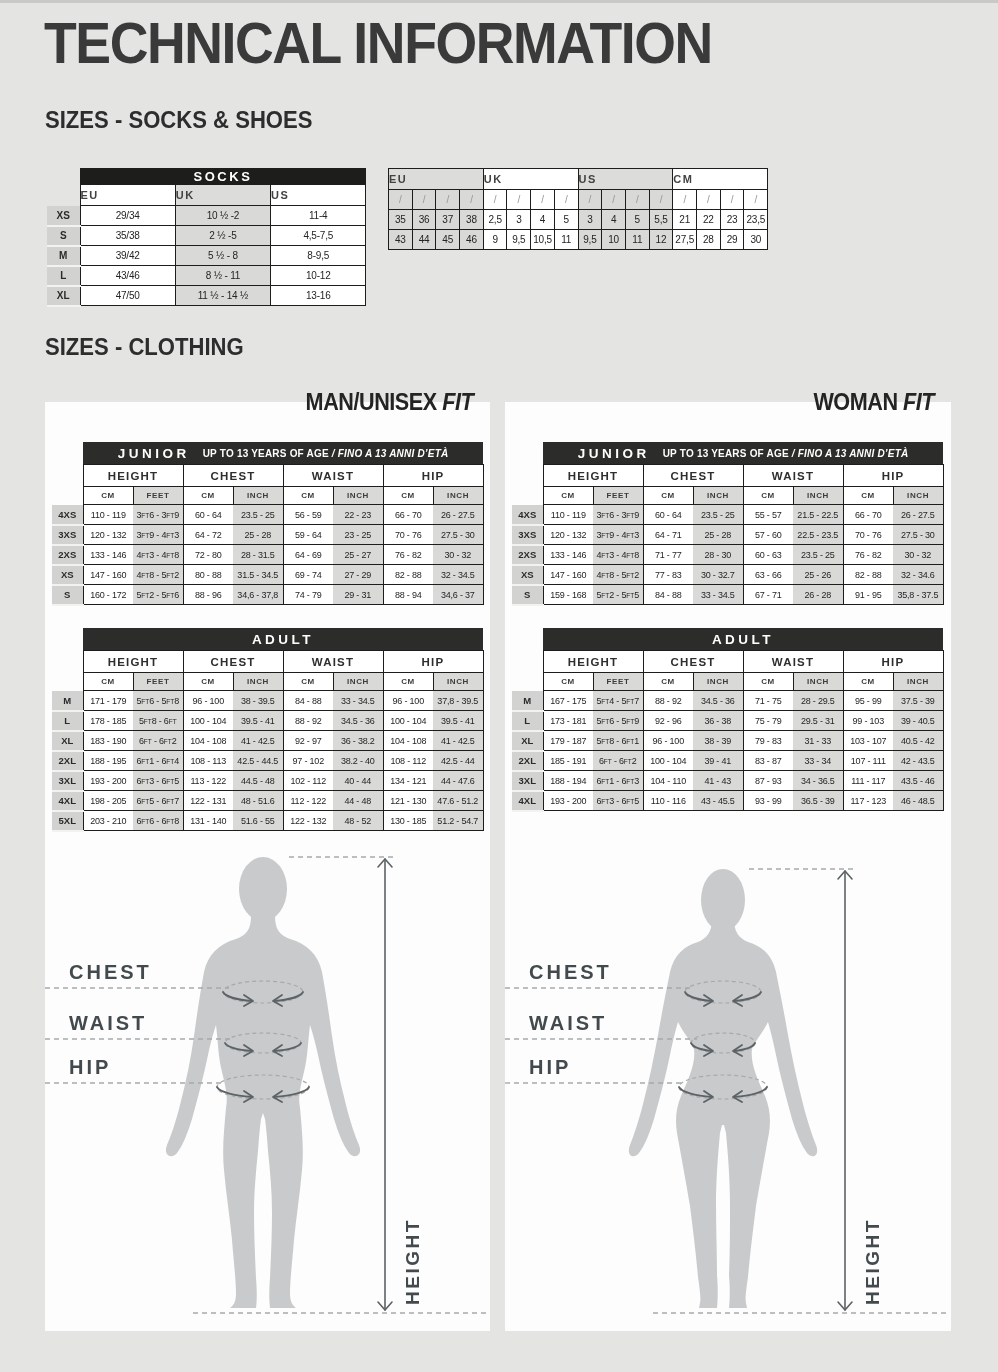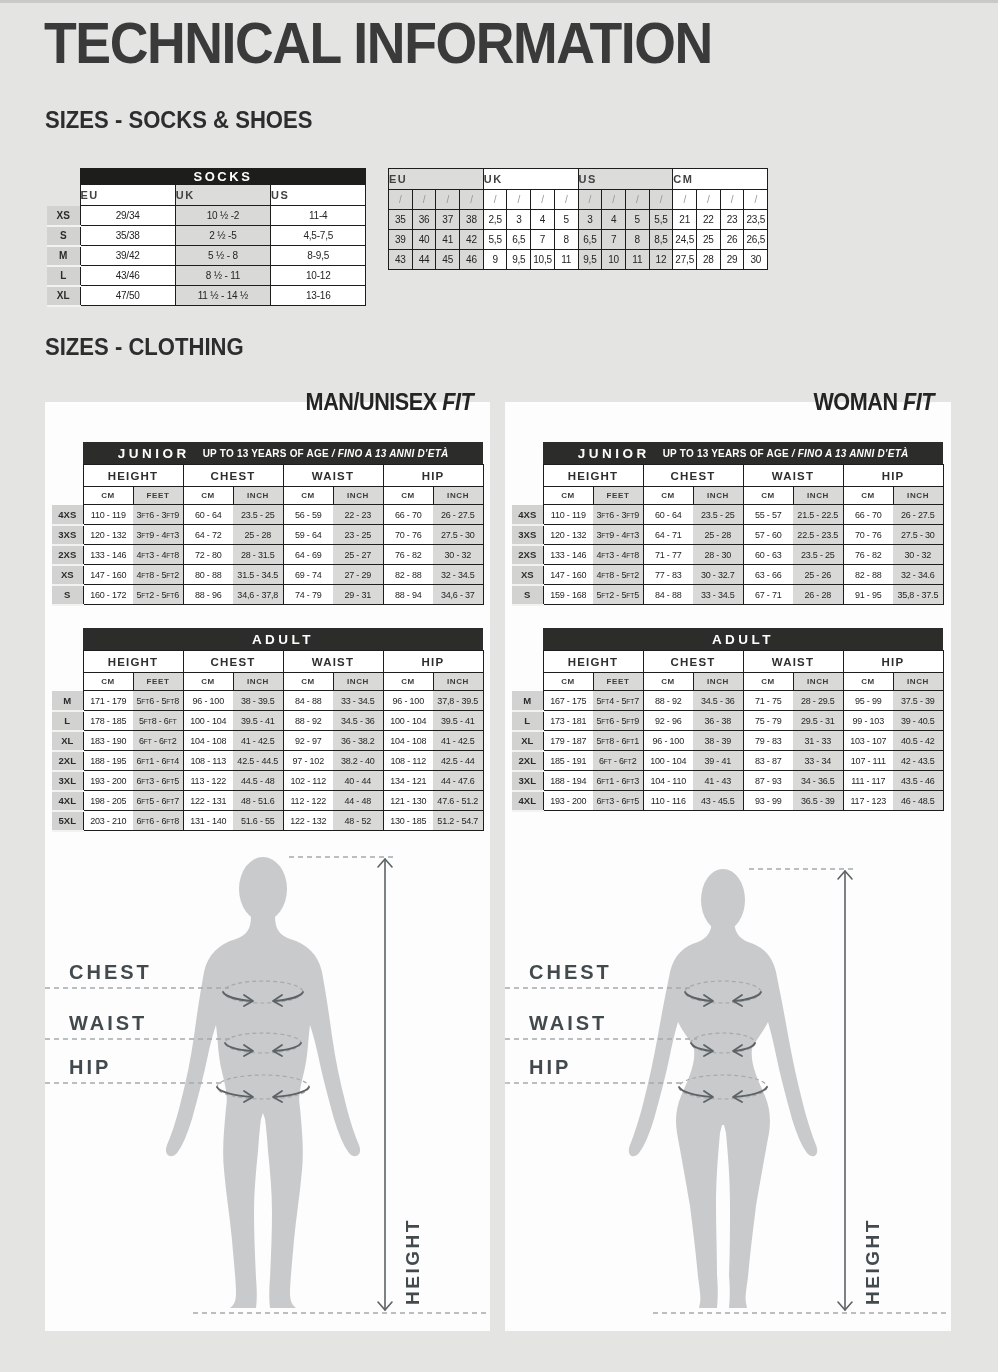--- a/index.html
+++ b/index.html
@@ -186,38 +186,20 @@
             <td class="cell shaded">3</td>
             <td class="cell shaded">4</td>
             <td class="cell shaded">5</td>
             <td class="cell shaded">5,5</td>
             <td class="cell">21</td>
             <td class="cell">22</td>
             <td class="cell">23</td>
             <td class="cell">23,5</td>
           </tr>
           <tr>
-            <td class="cell shaded">39</td>
-            <td class="cell shaded">40</td>
-            <td class="cell shaded">41</td>
-            <td class="cell shaded">42</td>
-            <td class="cell">5,5</td>
-            <td class="cell">6,5</td>
-            <td class="cell">7</td>
-            <td class="cell">8</td>
-            <td class="cell shaded">6,5</td>
-            <td class="cell shaded">7</td>
-            <td class="cell shaded">8</td>
-            <td class="cell shaded">8,5</td>
-            <td class="cell">24,5</td>
-            <td class="cell">25</td>
-            <td class="cell">26</td>
-            <td class="cell">26,5</td>
-          </tr>
-          <tr>
             <td class="cell shaded">43</td>
             <td class="cell shaded">44</td>
             <td class="cell shaded">45</td>
             <td class="cell shaded">46</td>
             <td class="cell">9</td>
             <td class="cell">9,5</td>
             <td class="cell">10,5</td>
             <td class="cell">11</td>
             <td class="cell shaded">9,5</td>
             <td class="cell shaded">10</td>

